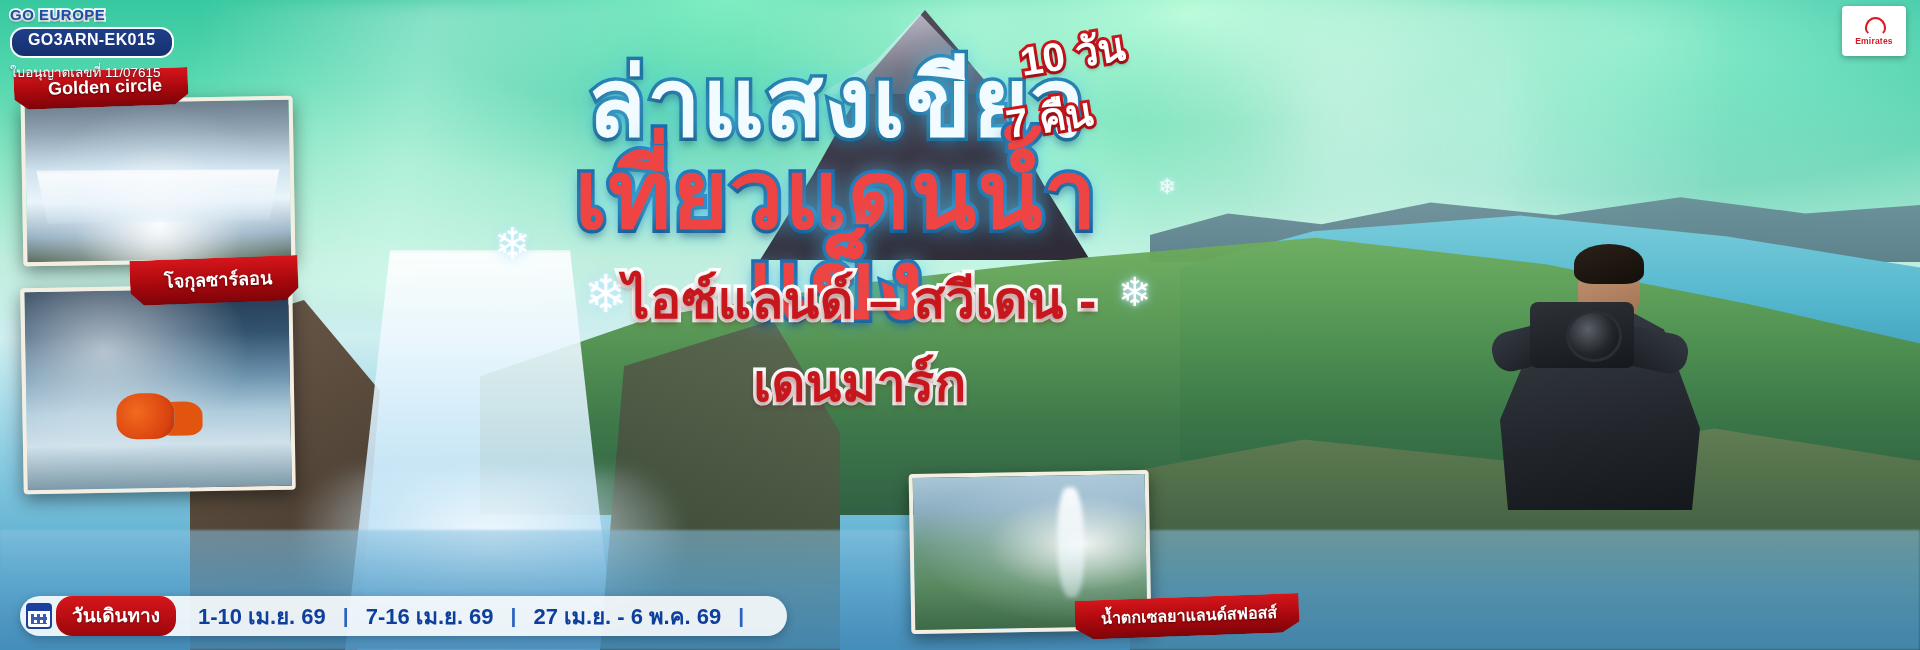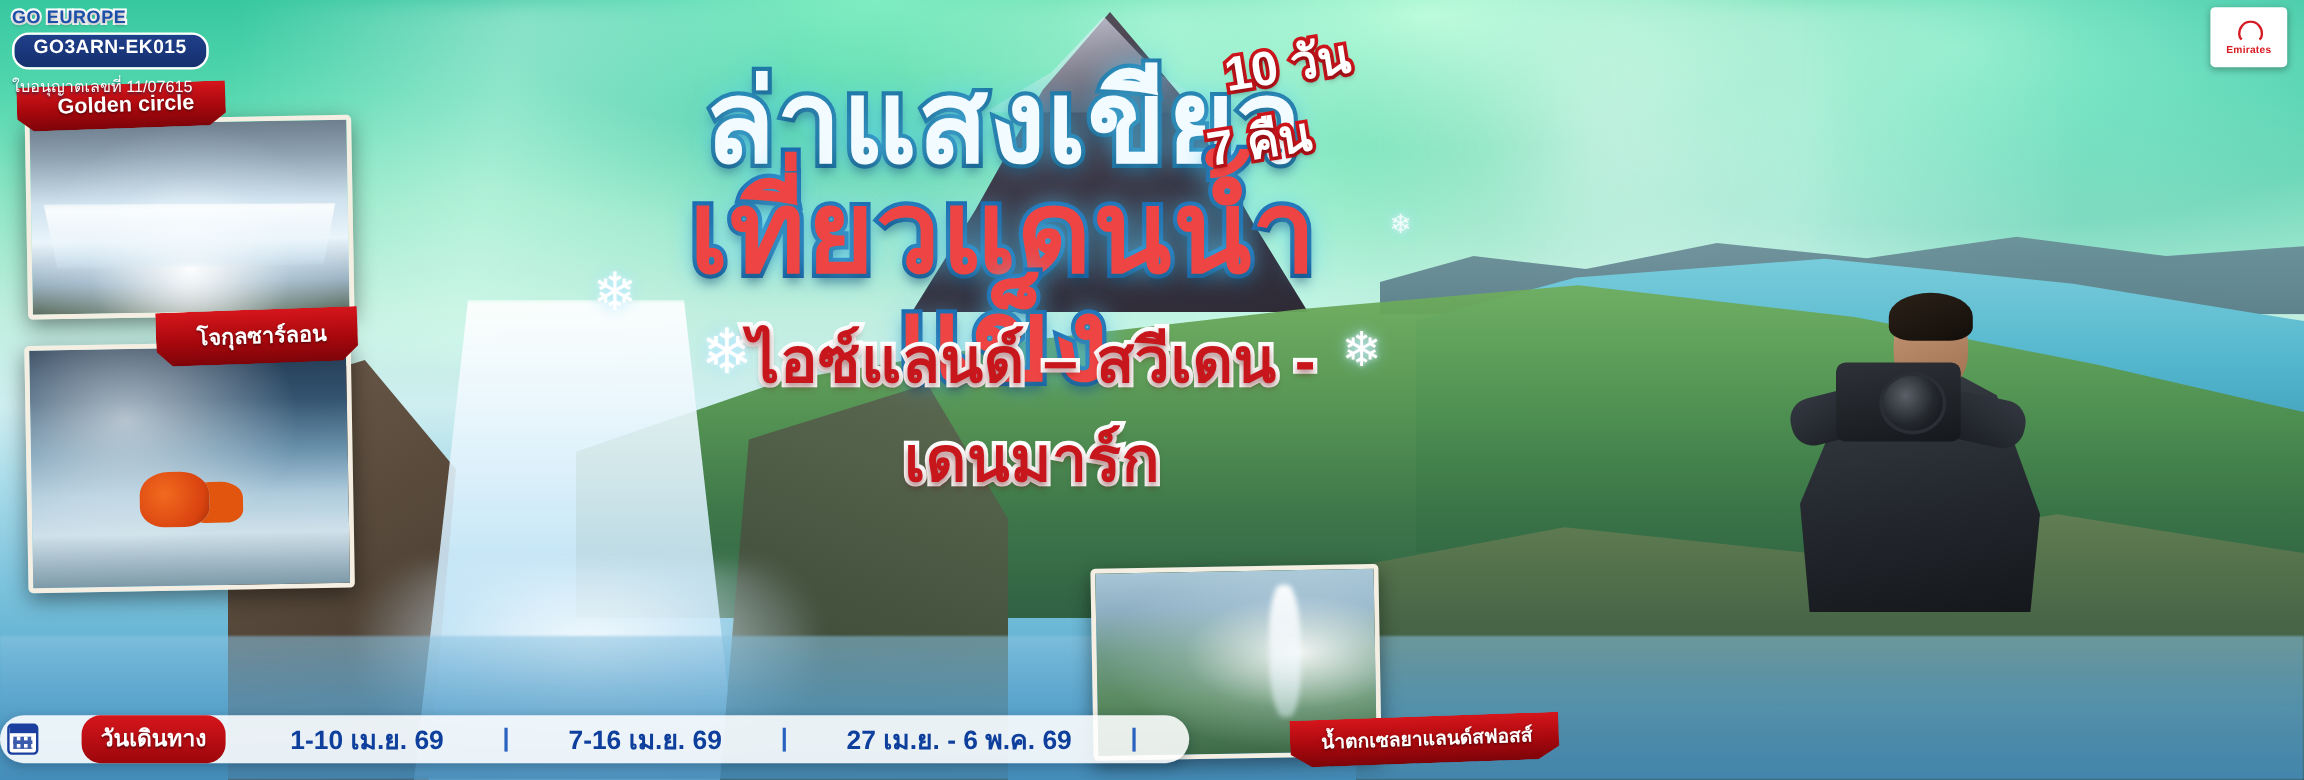--- a/index.html
+++ b/index.html
@@ -207,26 +207,25 @@
   .emirates-mark { width:22px; height:18px; position:relative; }
   .emirates-mark:before{
     content:""; position:absolute; left:2px; top:0; width:17px; height:15px;
     border:2.5px solid #d71921; border-radius:50% 50% 40% 40%/60% 60% 40% 40%;
     border-bottom-color:transparent;
   }
   .emirates-text { font-size:8.5px; color:#d71921; font-weight:bold; letter-spacing:.2px; margin-top:1px; }
 
   
   .datebar {
-    position:absolute; left:0; bottom:14px; height:40px; z-index:30;
+    position:absolute; left:20px; bottom:14px; height:40px; z-index:30;
     display:flex; align-items:center;
     background:rgba(255,255,255,.88); border-radius:20px;
     padding:0 26px 0 6px;
     box-shadow:0 3px 10px rgba(0,30,60,.3);
-    gap:32px;
   }
   .cal-icon {
     width:26px; height:26px; margin-right:4px; border-radius:4px;
     background:#ffffff; border:2px solid #1a3f9e; position:relative; flex:none;
   }
   .cal-icon:before{
     content:""; position:absolute; left:0; right:0; top:0; height:6px; background:#1a3f9e;
   }
   .cal-icon:after{
     content:""; position:absolute; left:3px; right:3px; top:9px; bottom:3px;

